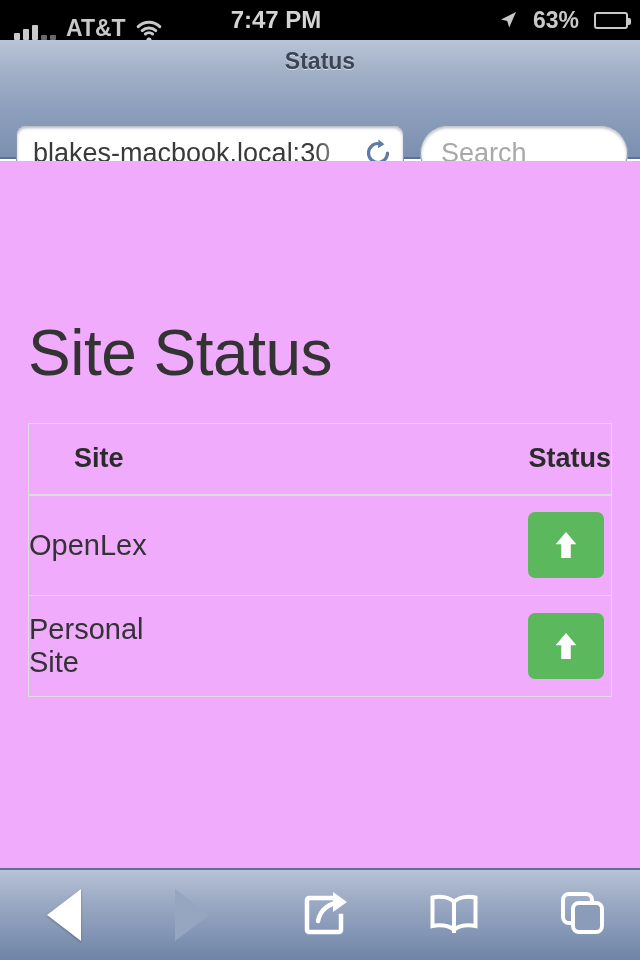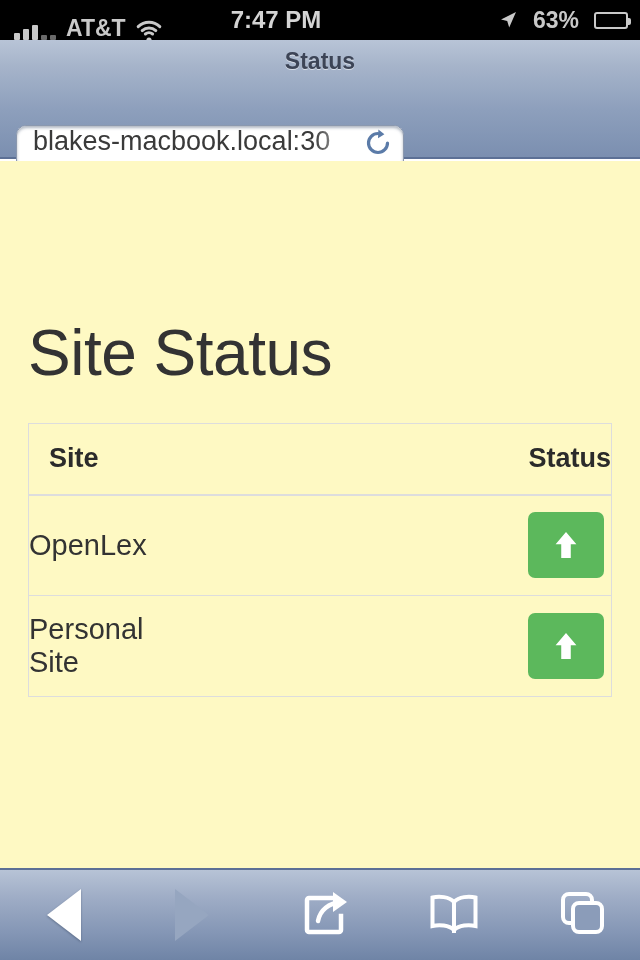--- a/index.html
+++ b/index.html
@@ -121,20 +121,21 @@
   }
   #url-field {
     position: absolute;
     left: 16px; top: 85px;
     width: 388px; height: 56px;
     background: #ffffff;
     border-radius: 10px;
     border: 1px solid #8b98ae;
     box-shadow: inset 0 2px 3px rgba(80,95,120,0.45), 0 1px 0 rgba(255,255,255,0.6);
     display: flex;
+    align-items: center;
     padding: 0 8px 0 16px;
     overflow: hidden;
   }
   #url-text {
     font-size: 27px;
     color: #3a3a3a;
     white-space: nowrap;
     flex: 1;
     overflow: hidden;
     -webkit-mask-image: linear-gradient(to right, #000 86%, rgba(0,0,0,0.08) 100%);
@@ -162,21 +163,21 @@
     font-size: 27px;
     color: #a8a8a8;
   }
 
   
   #page-content {
     position: absolute;
     top: 161px; left: 0;
     width: 640px;
     height: 707px;
-    background: #fef9c3;
+    background: #f0abfc;
     overflow: hidden;
   }
   #page-heading {
     position: absolute;
     left: 28px;
     top: 160px;
     font-size: 64px;
     font-weight: normal;
     color: #333333;
     letter-spacing: -0.5px;
@@ -196,20 +197,21 @@
     vertical-align: middle;
     padding: 0;
   }
   #status-table thead th {
     height: 71px;
     padding-left: 20px;
     font-size: 27px;
     font-weight: bold;
     color: #2b2b2b;
     border-bottom: 2px solid #dddddd;
+    text-align: center;
   }
   #status-table thead th.col-status { padding-left: 380px; }
   #status-table tbody tr { border-bottom: 1px solid #dddddd; }
   #status-table tbody tr:last-child { border-bottom: none; }
   #status-table tbody td {
     height: 101px;
     font-size: 29px;
     color: #333333;
   }
   #status-table tbody td.cell-site { }
@@ -313,20 +315,23 @@
     <div id="url-field">
       <span id="url-text">blakes-macbook.local:30</span>
       <span id="reload-button">
         <svg viewBox="0 0 30 30" width="30" height="30">
           <path d="M15 5.5 A9.5 9.5 0 1 0 24.5 15" fill="none" stroke="#5b7ba8" stroke-width="3.2" stroke-linecap="round"></path>
           <path d="M15.4 1.5 L21.4 6.2 L15.0 10.2 Z" fill="#5b7ba8"></path>
         </svg>
       </span>
     </div>
 
+    <div id="search-field">
+      <span id="search-placeholder">Search</span>
+    </div>
   </div>
 
   <div id="page-content">
     <h1 id="page-heading">Site Status</h1>
 
     <table id="status-table">
       <thead>
         <tr>
           <th class="col-site">Site</th>
           <th class="col-status">Status</th>

